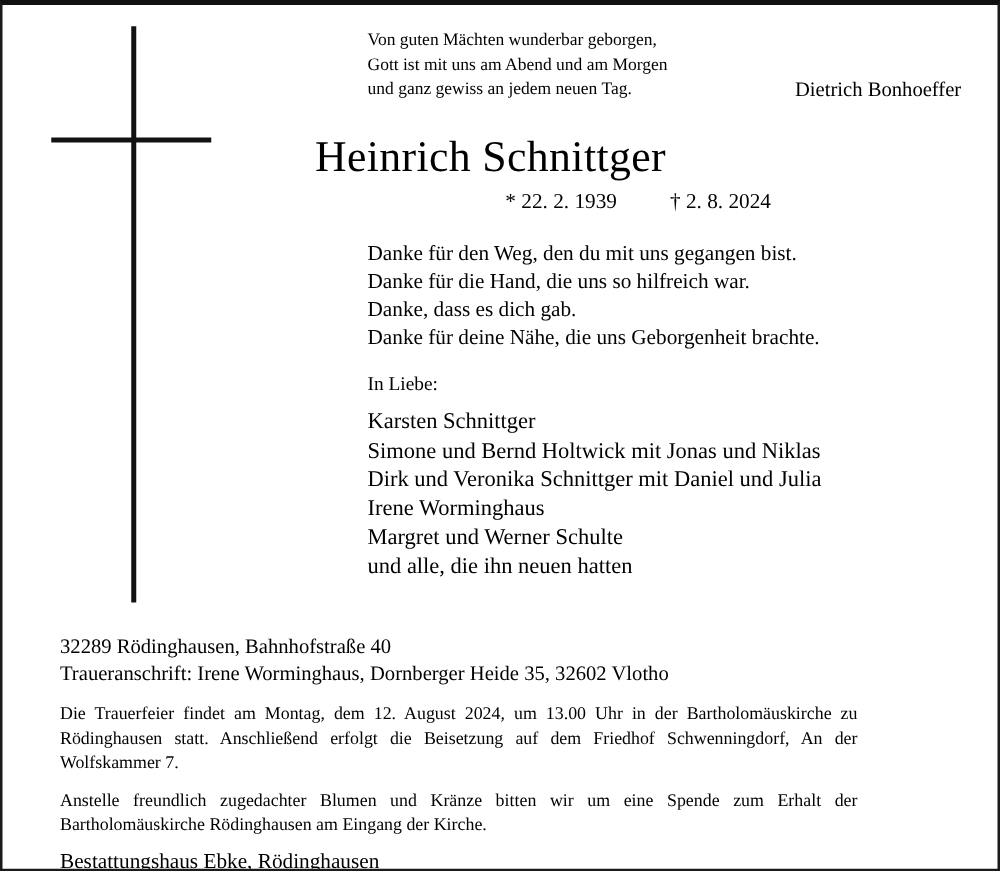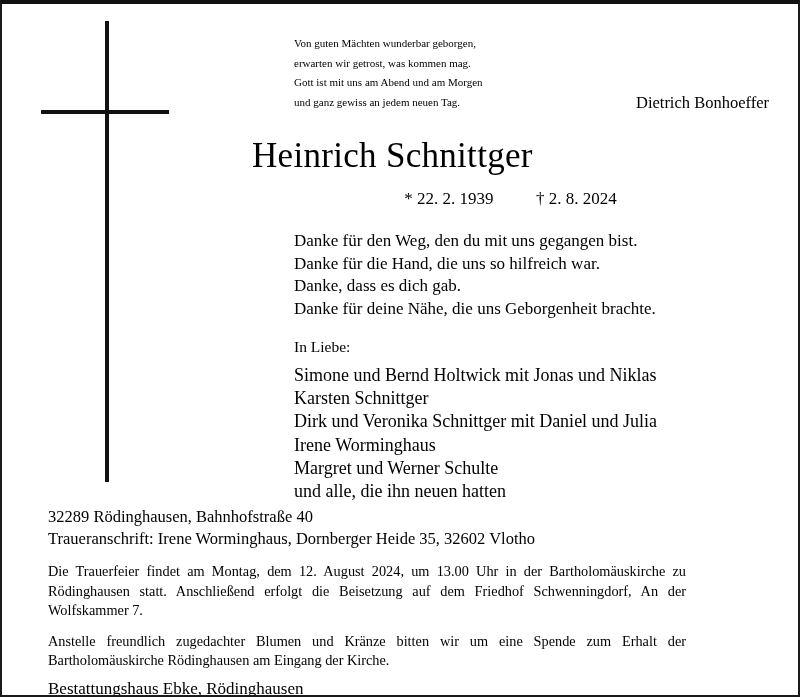--- a/index.html
+++ b/index.html
@@ -59,22 +59,22 @@
     position: absolute;
     left: 250px;
     top: 0;
     width: 550px;
     padding-right: 33px;
     box-sizing: border-box;
   }
 
   .poem {
     padding-left: 42px;
-    padding-top: 30px;
-    font-size: 11px;
+    padding-top: 19px;
+    font-size: 14px;
     line-height: 19.6px;
   }
   .poem-line { white-space: nowrap; }
 
   .attribution {
     text-align: right;
     font-size: 16.5px;
     line-height: 19.6px;
     margin-top: -19.6px;
   }
@@ -83,21 +83,21 @@
     font-size: 35px;
     line-height: 40px;
     letter-spacing: 0.3px;
     margin-top: 24px;
   }
 
   .dates {
     text-align: center;
     font-size: 17px;
     line-height: 22px;
-    margin-top: 12px;
+    margin-top: 4px;
   }
   .dates .gap { display: inline-block; width: 34px; }
 
   .thanks {
     padding-left: 42px;
     margin-top: 20px;
     font-size: 17px;
     line-height: 22.4px;
   }
   .thanks-line { white-space: nowrap; }
@@ -157,21 +157,20 @@
 
     <div class="cross">
       <div class="cross-stem"></div>
       <div class="cross-bar"></div>
     </div>
 
     <div class="maintext">
 
       <div class="poem">
         <div class="poem-line">Von guten Mächten wunderbar geborgen,</div>
-        <div class="poem-line">erwarten wir getrost, was kommen mag.</div>
         <div class="poem-line">Gott ist mit uns am Abend und am Morgen</div>
         <div class="poem-line">und ganz gewiss an jedem neuen Tag.</div>
       </div>
       <div class="attribution">Dietrich Bonhoeffer</div>
 
       <div class="name">Heinrich Schnittger</div>
 
       <div class="dates">
         <span>*</span>
         <span>22. 2. 1939</span>
@@ -183,22 +182,22 @@
       <div class="thanks">
         <div class="thanks-line">Danke für den Weg, den du mit uns gegangen bist.</div>
         <div class="thanks-line">Danke für die Hand, die uns so hilfreich war.</div>
         <div class="thanks-line">Danke, dass es dich gab.</div>
         <div class="thanks-line">Danke für deine Nähe, die uns Geborgenheit brachte.</div>
       </div>
 
       <div class="inliebe">In Liebe:</div>
 
       <div class="mourners">
+        <div class="mourner">Karsten Schnittger</div>
         <div class="mourner">Simone und Bernd Holtwick mit Jonas und Niklas</div>
-        <div class="mourner">Karsten Schnittger</div>
         <div class="mourner">Dirk und Veronika Schnittger mit Daniel und Julia</div>
         <div class="mourner">Irene Worminghaus</div>
         <div class="mourner">Margret und Werner Schulte</div>
         <div class="mourner">und alle, die ihn neuen hatten</div>
       </div>
 
     </div>
   </div>
 
   <div class="lower">

